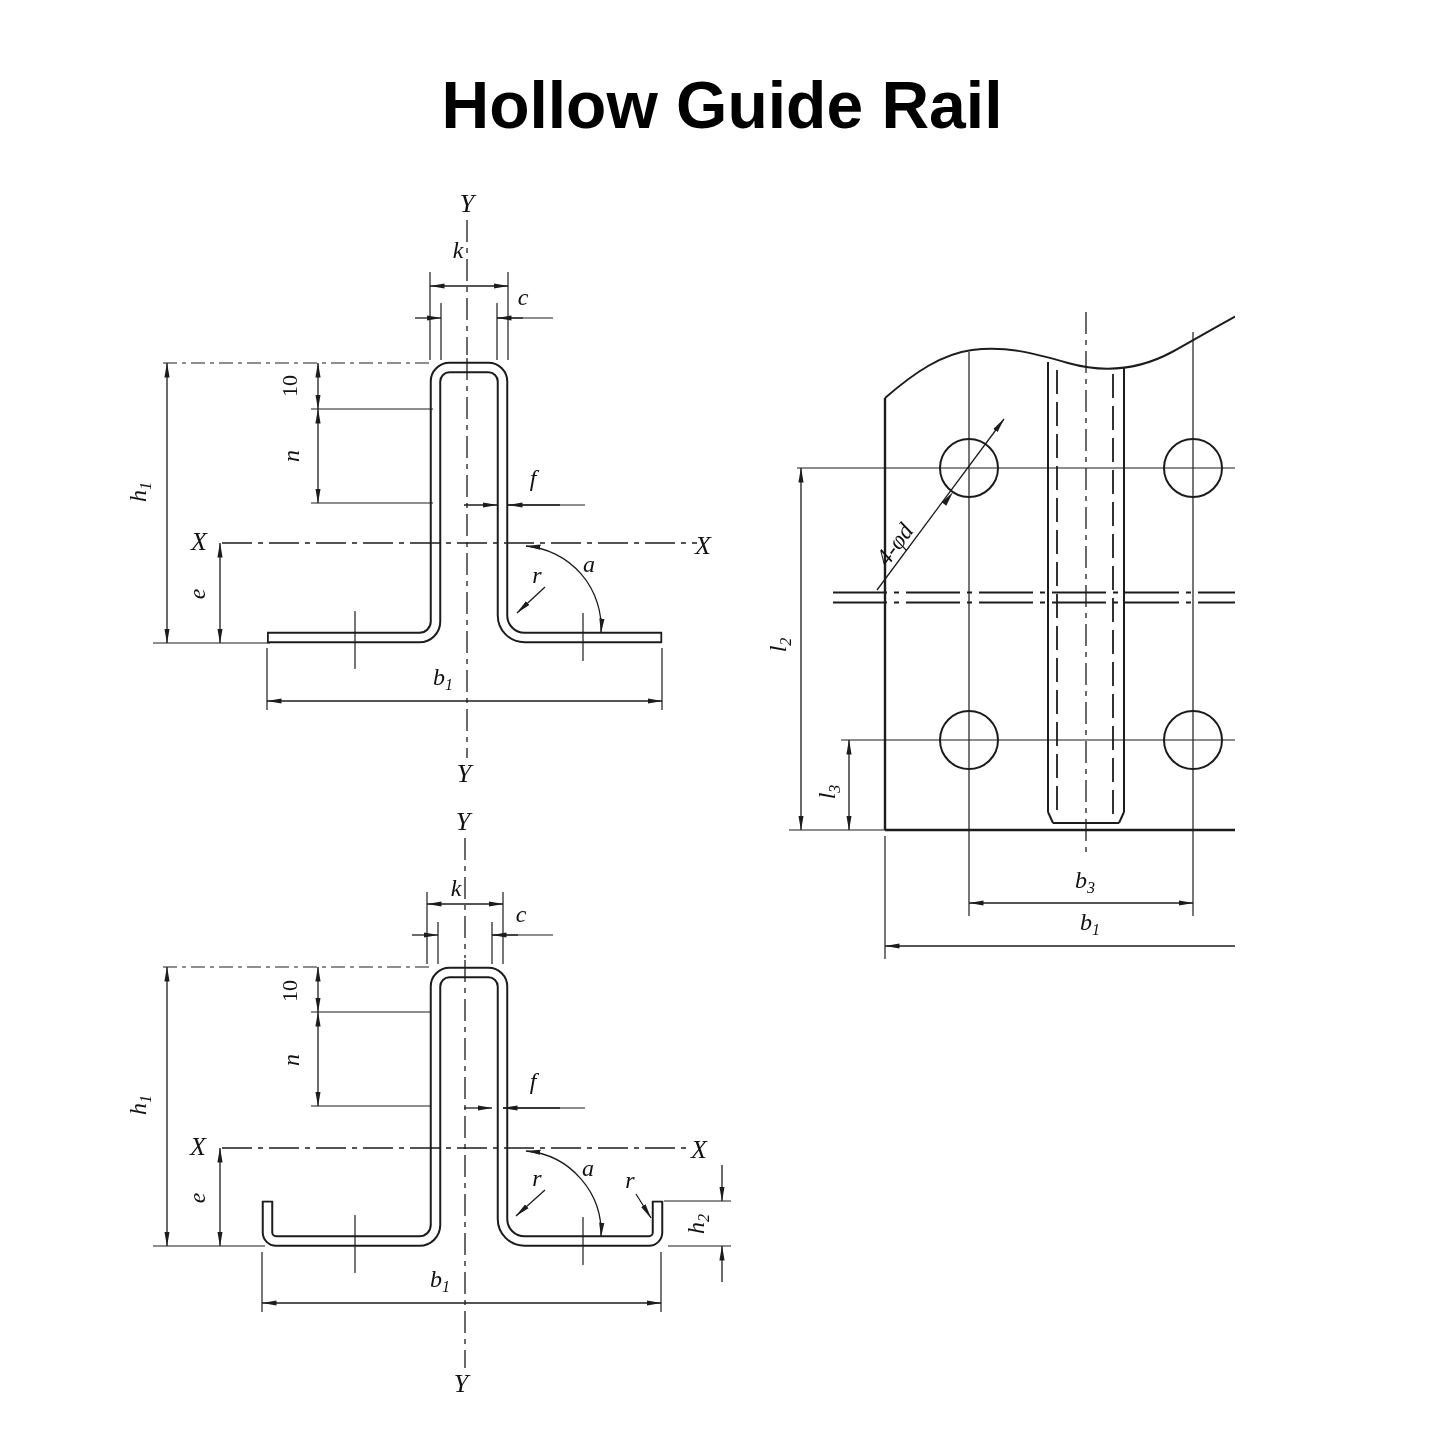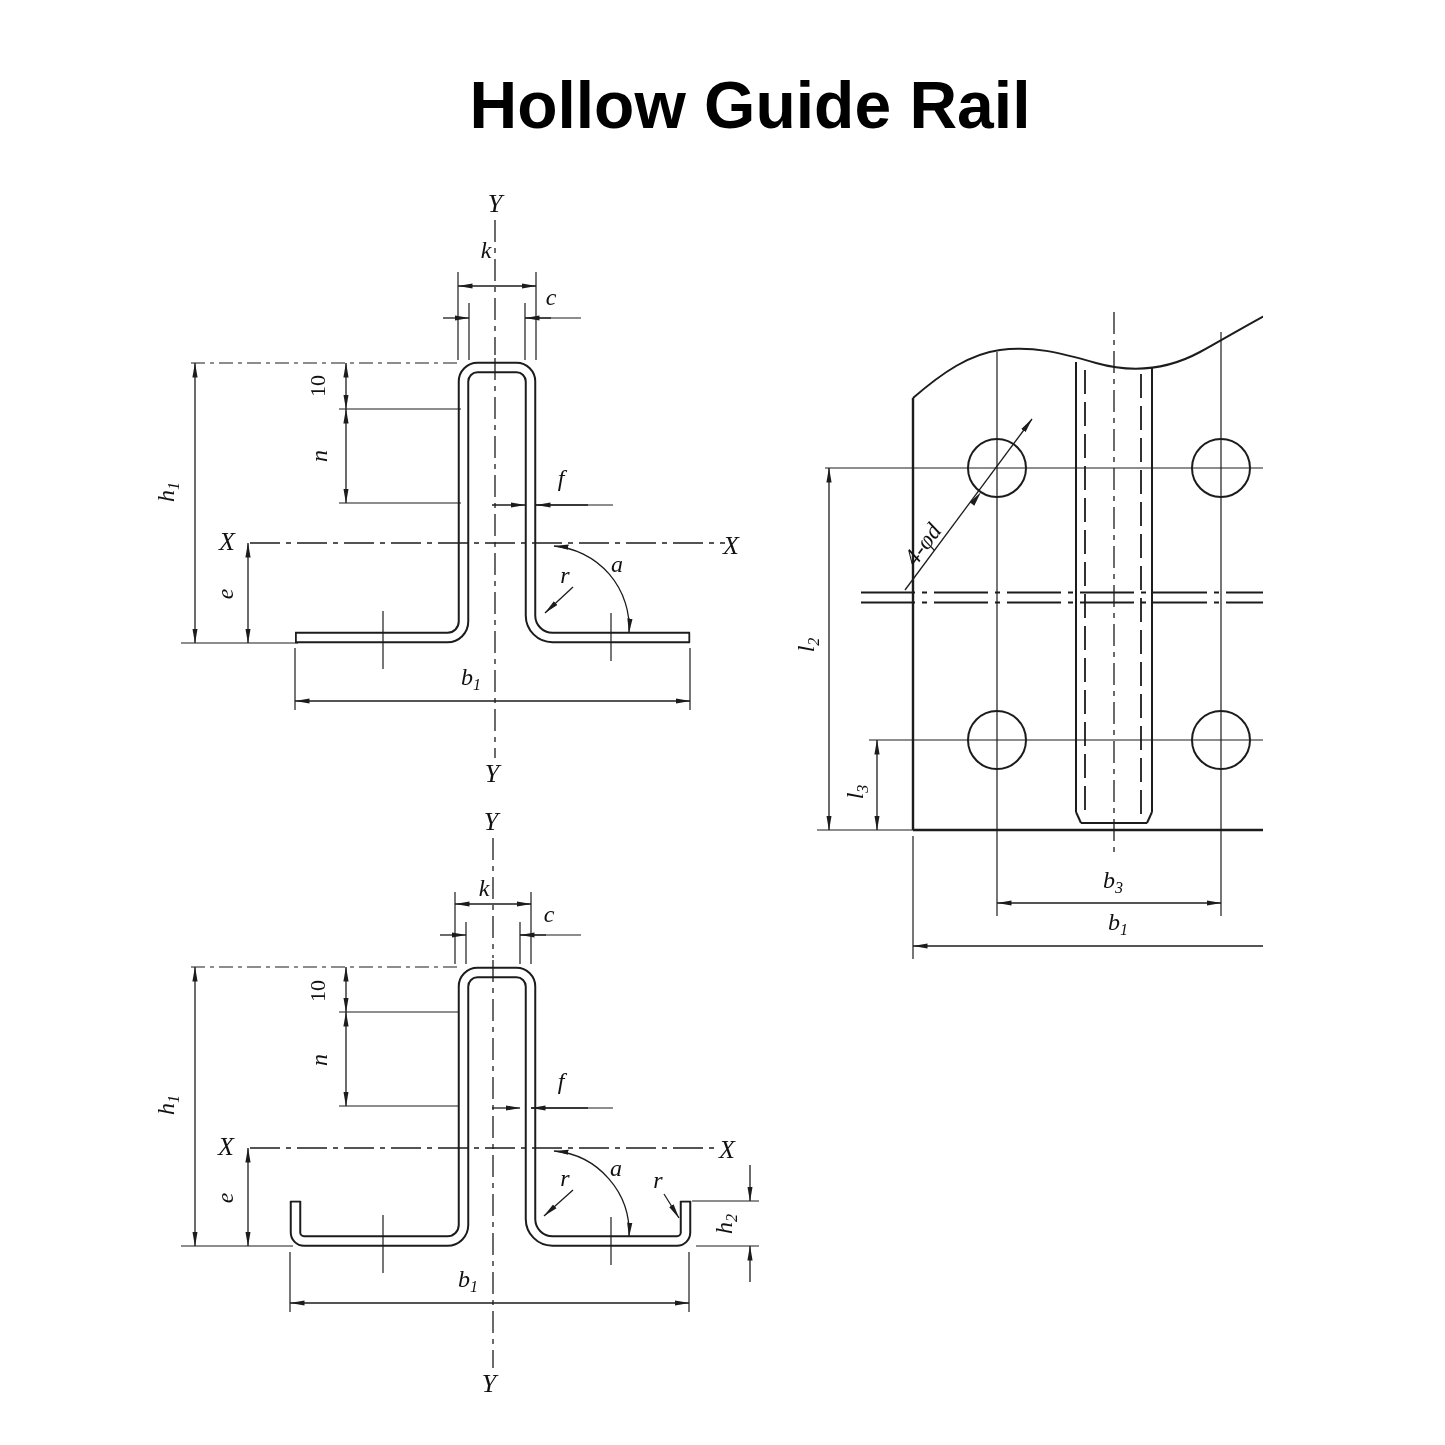--- a/index.html
+++ b/index.html
@@ -1,16 +1,16 @@
 <!DOCTYPE html>
 <html><head>
 <meta charset="utf-8">
 <style>
   html,body{margin:0;padding:0;background:#ffffff;}
-  .page{position:relative;width:1235px;height:1445px;background:#ffffff;overflow:hidden;margin-left:28px;}
+  .page{position:relative;width:1235px;height:1445px;background:#ffffff;overflow:hidden;}
   svg{position:absolute;left:0;top:0;}
   .title-text{font-family:"Liberation Sans",sans-serif;font-weight:bold;font-size:66px;fill:#000000;}
   .lbl{font-family:"Liberation Serif",serif;font-style:italic;font-size:24px;fill:#111111;}
   .axl{font-family:"Liberation Serif",serif;font-style:italic;font-size:26px;fill:#111111;}
   .num{font-family:"Liberation Serif",serif;font-style:normal;font-size:22px;fill:#111111;}
   .sub{font-size:16px;}
   .sheetK{stroke:#1c1c1c;stroke-width:11.5;fill:none;}
   .sheetW{stroke:#ffffff;stroke-width:7.5;fill:none;}
   .thick{stroke:#1c1c1c;stroke-width:2.4;fill:none;}
   .med{stroke:#1c1c1c;stroke-width:2.0;fill:none;}

